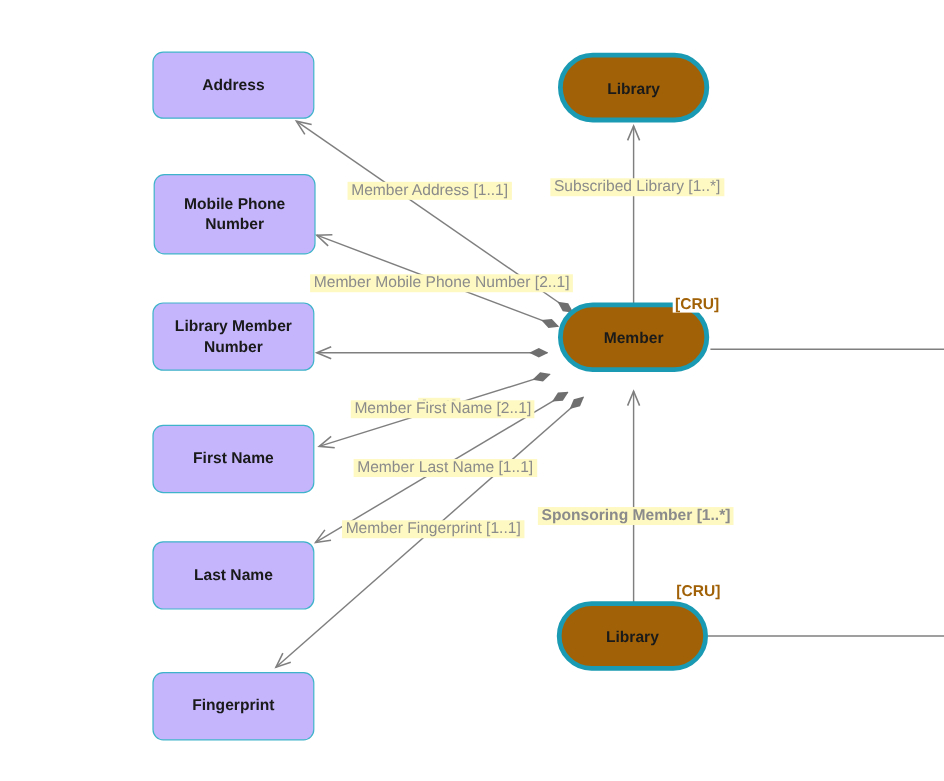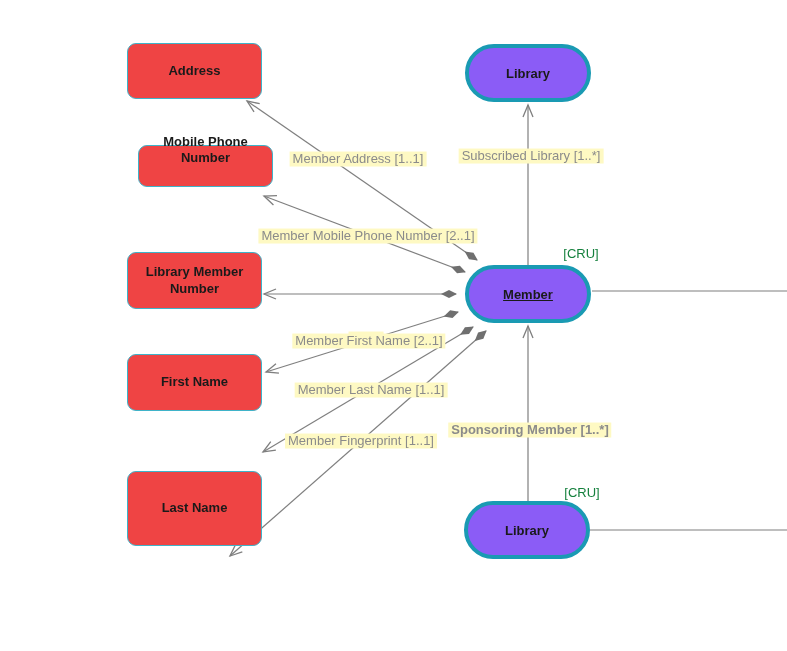--- a/index.html
+++ b/index.html
@@ -3,38 +3,38 @@
 <meta charset="utf-8">
 <style>
   html,body{margin:0;padding:0;background:#ffffff;}
   .canvas{
     position:relative;width:787px;height:651px;background:#ffffff;overflow:hidden;
     font-family:"Liberation Sans",sans-serif;
   }
   .edges-layer{position:absolute;left:0;top:0;width:787px;height:651px;}
   .attr-box{
     position:absolute;box-sizing:border-box;width:135px;
-    background:#ef4444;border:1.5px solid #3fb3c9;border-radius:9px;
+    background:#c4b5fd;border:1.5px solid #3fb3c9;border-radius:9px;
     display:flex;align-items:center;justify-content:center;text-align:center;
-    font-size:13px;font-weight:bold;color:#1a1a1a;line-height:1.25;padding:20px 11px;
+    font-size:13px;font-weight:bold;color:#1a1a1a;line-height:1.25;padding:8px 11px;
   }
   .entity{
     position:absolute;box-sizing:border-box;width:126px;height:58px;
-    background:#8b5cf6;border:4px solid #1a9ab3;border-radius:29px;
+    background:#a16207;border:4px solid #1a9ab3;border-radius:29px;
     display:flex;align-items:center;justify-content:center;text-align:left;
     font-size:13px;font-weight:bold;color:#1a1a1a;
   }
   .edge-label{
     position:absolute;transform:translate(-50%,-50%);
     background:#fef9c3;color:#8b8b8b;font-size:13px;white-space:nowrap;
     padding:0 3px;line-height:1.15;
   }
   .crud-label{
     position:absolute;transform:translate(-50%,-50%);
-    color:#15803d;font-size:13px;font-weight:normal;white-space:nowrap;
+    color:#a16207;font-size:13px;font-weight:bold;white-space:nowrap;
     background:#ffffff;padding:0 2px;text-align:center;
   }
 </style>
 </head>
 <body>
 
 <div class="canvas">
 
   <svg class="edges-layer" width="787" height="651" viewBox="0 0 787 651">
     <defs>
@@ -58,37 +58,40 @@
     <line x1="528" y1="502" x2="528" y2="326" stroke="#7f7f7f" stroke-width="1.2" marker-end="url(#arrow)"></line>
 
     <line x1="592" y1="291" x2="787" y2="291" stroke="#7f7f7f" stroke-width="1.2"></line>
 
     <line x1="590" y1="530" x2="787" y2="530" stroke="#7f7f7f" stroke-width="1.2"></line>
   </svg>
 
   <div class="attr-box" style="left:127px;top:43px;height:56px;">
     <span>Address</span>
   </div>
-  <div class="attr-box" style="left:138px;top:145px;height:42px;align-items:flex-end;">
+  <div class="attr-box" style="left:128px;top:145px;height:67px;">
     <span>Mobile Phone Number</span>
   </div>
   <div class="attr-box" style="left:127px;top:252px;height:57px;">
     <span>Library Member Number</span>
   </div>
   <div class="attr-box" style="left:127px;top:354px;height:57px;">
     <span>First Name</span>
   </div>
-  <div class="attr-box" style="left:127px;top:471px;height:75px;">
+  <div class="attr-box" style="left:127px;top:451px;height:57px;">
     <span>Last Name</span>
+  </div>
+  <div class="attr-box" style="left:127px;top:560px;height:57px;">
+    <span>Fingerprint</span>
   </div>
 
   <div class="entity" style="left:465px;top:44px;">
     <span>Library</span>
   </div>
-  <div class="entity" style="left:465px;top:265px;text-decoration:underline;">
+  <div class="entity" style="left:465px;top:252px;">
     <span>Member</span>
   </div>
   <div class="entity" style="left:464px;top:501px;">
     <span>Library</span>
   </div>
 
   <span class="edge-label" style="left:358px;top:159px;">Member Address [1..1]</span>
   <span class="edge-label" style="left:368px;top:236px;">Member Mobile Phone Number [2..1]</span>
   <span class="edge-label" style="left:366px;top:293px;margin-top:46px;">[1..1]</span>
   <span class="edge-label" style="left:369px;top:341px;">Member First Name [2..1]</span>

